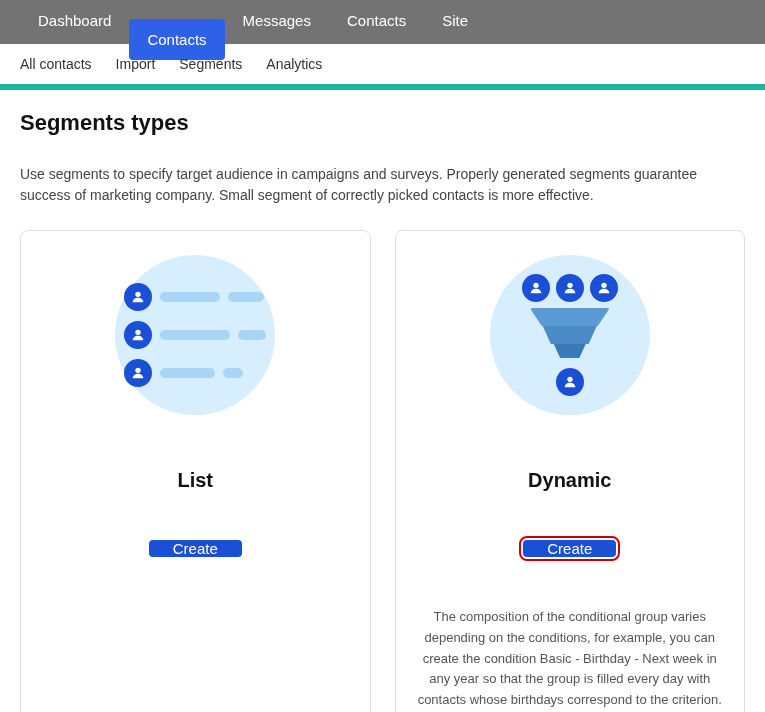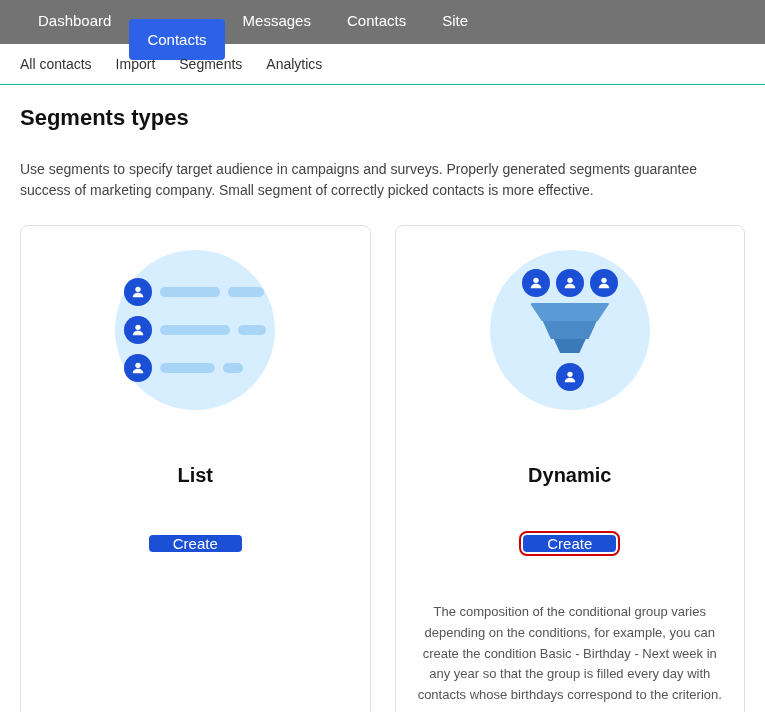--- a/index.html
+++ b/index.html
@@ -25,21 +25,21 @@
       background: #2d62e8;
       border-radius: 4px;
       margin-top: 19px;
     }
 
     
     .sub-nav {
       display: flex;
       align-items: center;
       padding: 12px 20px;
-      border-bottom: 1px solid #14b8a6;
+      border-bottom: 6px solid #14b8a6;
       gap: 24px;
     }
     .sub-nav a {
       color: #333;
       text-decoration: none;
       font-size: 14px;
       cursor: pointer;
     }
 
     

